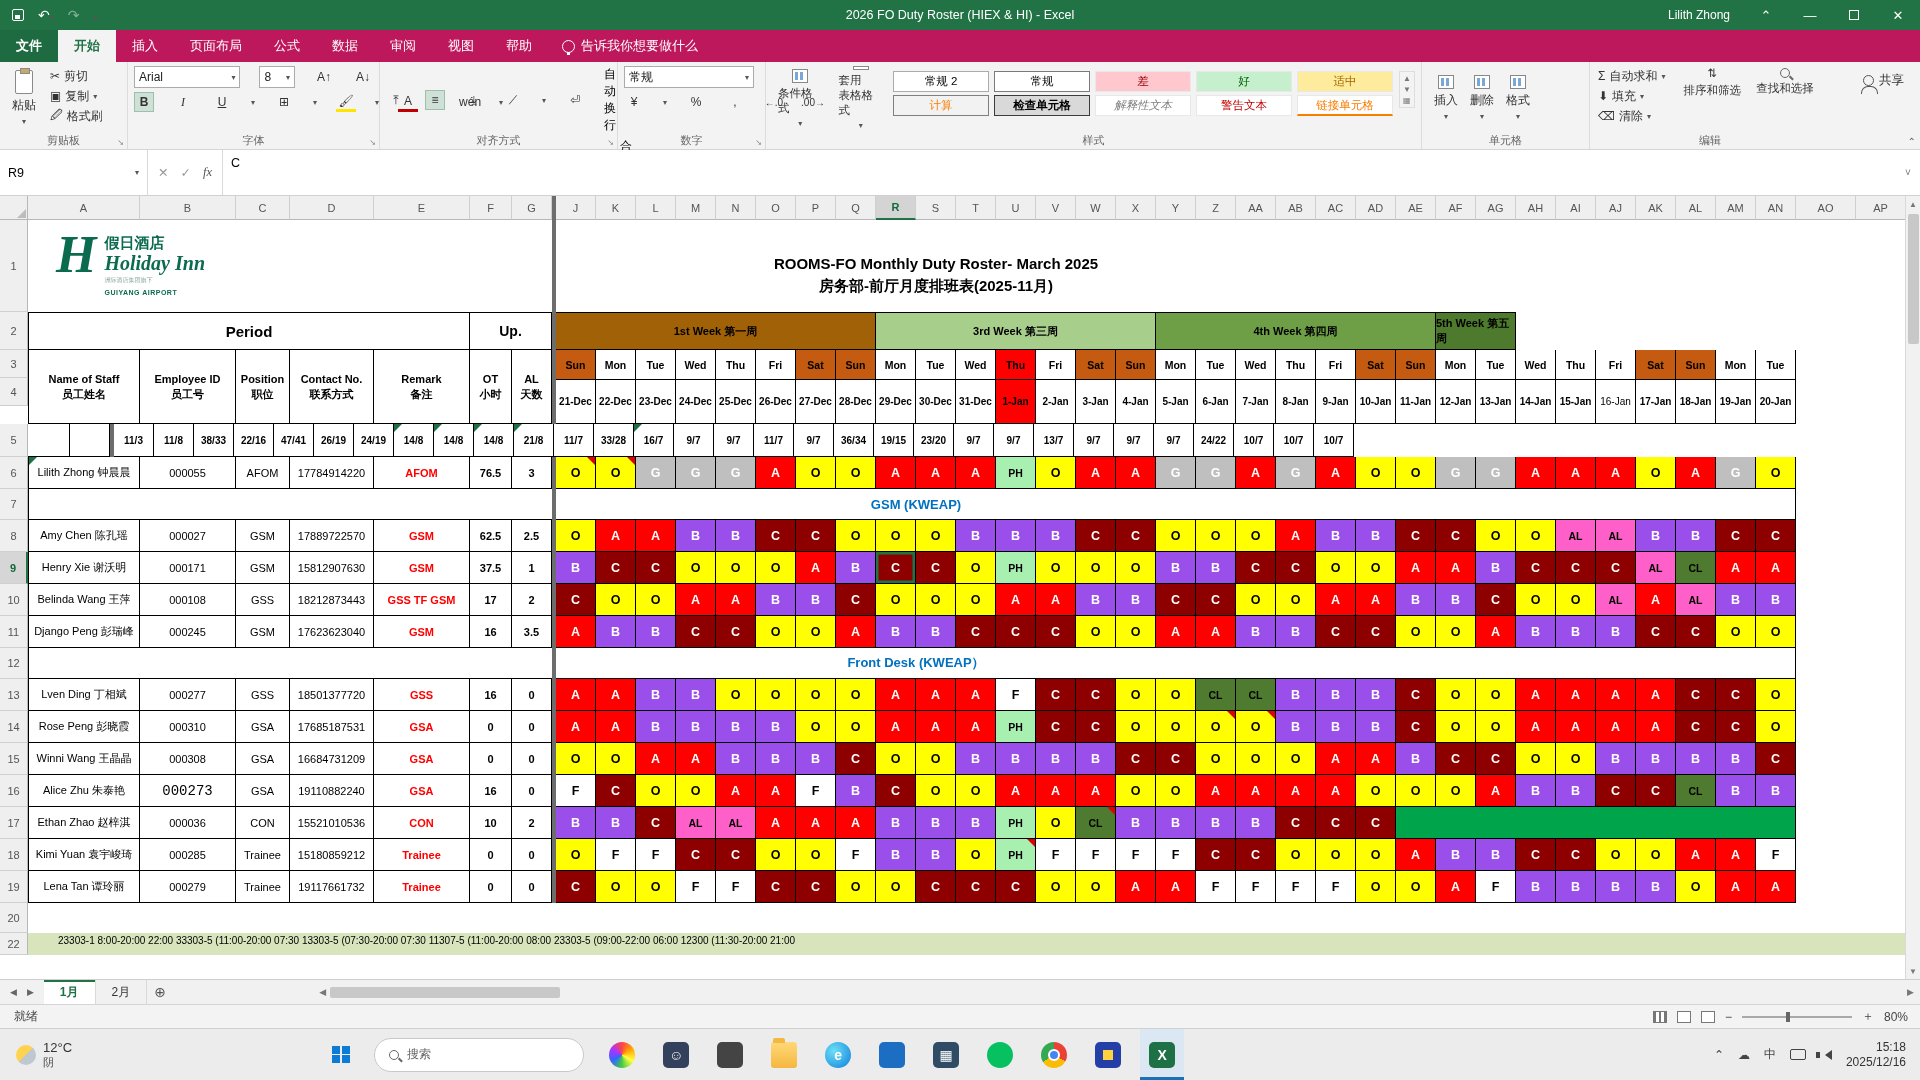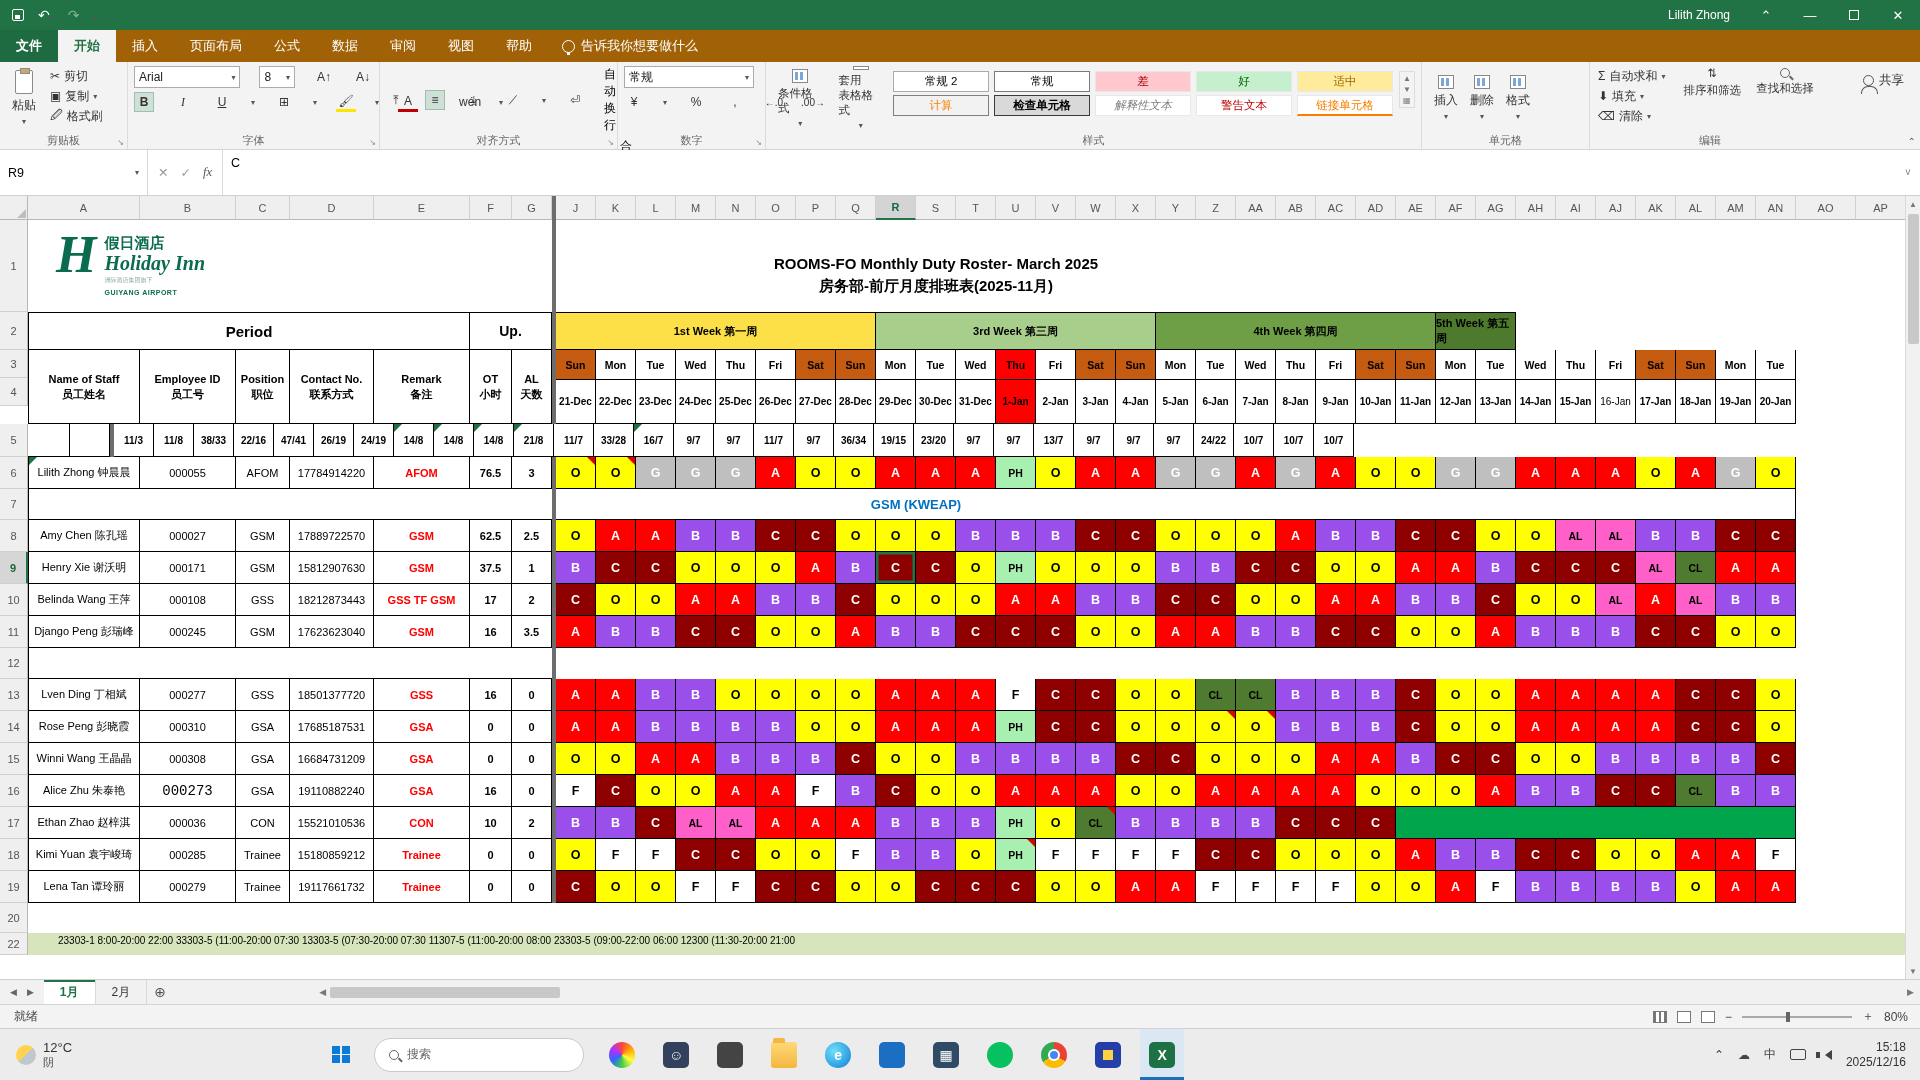--- a/index.html
+++ b/index.html
@@ -15,21 +15,21 @@
   .qa .dim{opacity:.45;}
   .save-sq{width:12px;height:12px;border:1.5px solid #fff;border-radius:2px;position:relative;}
   .save-sq:after{content:'';position:absolute;left:2px;top:5px;width:5px;height:4px;background:#fff;}
   .tb-title{position:absolute;left:0;right:0;text-align:center;pointer-events:none;}
   .tb-right{margin-left:auto;display:flex;align-items:center;height:100%;}
   .tb-user{margin-right:14px;font-size:12px;}
   .winbtn{width:44px;height:100%;display:flex;align-items:center;justify-content:center;font-size:13px;}
   .maxsq{width:10px;height:10px;border:1.2px solid #fff;}
 
   
-  .tabrow{position:absolute;left:0;top:30px;width:1920px;height:32px;background:#a16207;
+  .tabrow{position:absolute;left:0;top:30px;width:1920px;height:32px;background:#be185d;
           display:flex;align-items:flex-end;color:#fff;font-size:13px;}
   .rtab{padding:7px 16px;cursor:default;}
   .rtab.file{background:#1E6B41;font-weight:bold;}
   .rtab.active{background:#f3f3f3;color:#217346;font-weight:bold;}
   .tellme{display:flex;align-items:center;gap:6px;margin-left:14px;padding-bottom:7px;}
   .bulb{width:13px;height:13px;border:1.4px solid #fff;border-radius:50%;position:relative;}
   .bulb:after{content:'';position:absolute;left:4px;top:11px;width:3px;height:3px;background:#fff;}
 
   
   .ribbon{position:absolute;left:0;top:62px;width:1920px;height:88px;background:#f3f3f3;
@@ -188,20 +188,21 @@
 
 <div class="app" data-name="excel-window">
 
   <div class="titlebar" data-name="title-bar">
     <div class="qa" data-name="quick-access-toolbar">
       <span class="save-sq" data-name="save-icon"></span>
       <span class="ic" data-name="undo-icon">↶<span class="caret">▾</span></span>
       <span class="ic dim" data-name="redo-icon">↷</span>
       <span class="ic" data-name="customize-toolbar-icon"><span class="caret">▾</span></span>
     </div>
+    <div class="tb-title" data-name="window-title">2026 FO Duty Roster (HIEX &amp; HI)  -  Excel</div>
     <div class="tb-right">
       <span class="tb-user" data-name="signed-in-user">Lilith Zhong</span>
       <span class="winbtn" data-name="ribbon-display-options-icon">⌃</span>
       <span class="winbtn" data-name="minimize-button">—</span>
       <span class="winbtn" data-name="maximize-button">
           <span class="maxsq"></span>
         </span>
       <span class="winbtn" data-name="close-button">✕</span>
     </div>
   </div>
@@ -474,21 +475,21 @@
             <div data-name="roster-title-cn">房务部-前厅月度排班表(2025-11月)</div>
           </div>
         </div>
         <div style="width: 110px; flex: 0 0 110px;"></div>
       </div>
       <div class="grow" style="height: 38px;">
         <div class="rowhdr" data-name="row-header-2" style="width: 28px; flex: 0 0 28px;">2</div>
         <div class="rc bl bt" data-name="period-header-cell" style="width: 442px; flex: 0 0 442px; font-weight: bold; font-size: 15px;">Period</div>
         <div class="rc bt" data-name="up-header-cell" style="width: 82px; flex: 0 0 82px; font-weight: bold; font-size: 14px;">Up.</div>
         <div class="vdivider" data-name="frozen-pane-divider" style="width: 4px; flex: 0 0 4px;"></div>
-        <div class="rc bt" data-name="week-header-1" style="width: 320px; flex: 0 0 320px; background: #fde047; font-weight: bold; font-size: 11px;">1st Week 第一周</div>
+        <div class="rc bt" data-name="week-header-1" style="width: 320px; flex: 0 0 320px; background: #a16207; font-weight: bold; font-size: 11px;">1st Week 第一周</div>
         <div class="rc bt" data-name="week-header-3" style="width: 280px; flex: 0 0 280px; background: rgb(168, 206, 140); font-weight: bold; font-size: 11px;">3rd Week 第三周</div>
         <div class="rc bt" data-name="week-header-4" style="width: 280px; flex: 0 0 280px; background: rgb(110, 159, 71); font-weight: bold; font-size: 11px;">4th Week 第四周</div>
         <div class="rc bt" data-name="week-header-5" style="width: 80px; flex: 0 0 80px; background: rgb(78, 122, 46); font-weight: bold; font-size: 11px;">5th Week 第五周</div>
         <div style="width: 110px; flex: 0 0 110px;"></div>
       </div>
       <div class="grow" style="height: 74px;">
         <div style="width: 28px; flex: 0 0 28px; display: flex; flex-direction: column;">
           <div class="rowhdr" data-name="row-header-3" style="height: 30px; width: 100%;">3</div>
           <div class="rowhdr" data-name="row-header-4" style="height: 44px; width: 100%;">4</div>
         </div>
@@ -906,20 +907,23 @@
         <div class="rc shift" data-name="shift-cell-C" style="width: 40px; flex: 0 0 40px; background: rgb(142, 0, 0); color: rgb(255, 255, 255);">C</div>
         <div class="rc shift" data-name="shift-cell-C" style="width: 40px; flex: 0 0 40px; background: rgb(142, 0, 0); color: rgb(255, 255, 255);">C</div>
         <div class="rc shift" data-name="shift-cell-O" style="width: 40px; flex: 0 0 40px; background: rgb(255, 255, 0); color: rgb(0, 0, 0);">O</div>
         <div class="rc shift" data-name="shift-cell-O" style="width: 40px; flex: 0 0 40px; background: rgb(255, 255, 0); color: rgb(0, 0, 0);">O</div>
         <div style="width: 110px; flex: 0 0 110px;"></div>
       </div>
       <div class="grow" style="height: 31px;">
         <div class="rowhdr" data-name="row-header-12" style="width: 28px; flex: 0 0 28px;">12</div>
         <div class="rc bl" style="width: 524px; flex: 0 0 524px; border-right: none;"></div>
         <div class="vdivider" data-name="frozen-pane-divider" style="width: 4px; flex: 0 0 4px;"></div>
+        <div class="rc" data-name="section-header-cell" style="width: 1240px; flex: 0 0 1240px; justify-content: flex-start;">
+          <div class="sectionlbl" data-name="section-label" style="width: 720px; text-align: center;">Front Desk (KWEAP）</div>
+        </div>
         <div style="width: 110px; flex: 0 0 110px;"></div>
       </div>
       <div class="grow" style="height: 32px;">
         <div class="rowhdr" data-name="row-header-13" style="width: 28px; flex: 0 0 28px;">13</div>
         <div class="rc bl" data-name="staff-name-cell" style="width: 112px; flex: 0 0 112px; font-size: 11px;">Lven Ding 丁相斌</div>
         <div class="rc" data-name="employee-id-cell" style="width: 96px; flex: 0 0 96px; font-size: 11px;">000277</div>
         <div class="rc" data-name="position-cell" style="width: 54px; flex: 0 0 54px; font-size: 11px;">GSS</div>
         <div class="rc" data-name="contact-cell" style="width: 84px; flex: 0 0 84px; font-size: 11px;">18501377720</div>
         <div class="rc" data-name="remark-cell" style="width: 96px; flex: 0 0 96px; color: rgb(255, 0, 0); font-weight: bold; font-size: 11px;">GSS</div>
         <div class="rc" data-name="ot-hours-cell" style="width: 42px; flex: 0 0 42px; font-weight: bold; font-size: 11px;">16</div>

